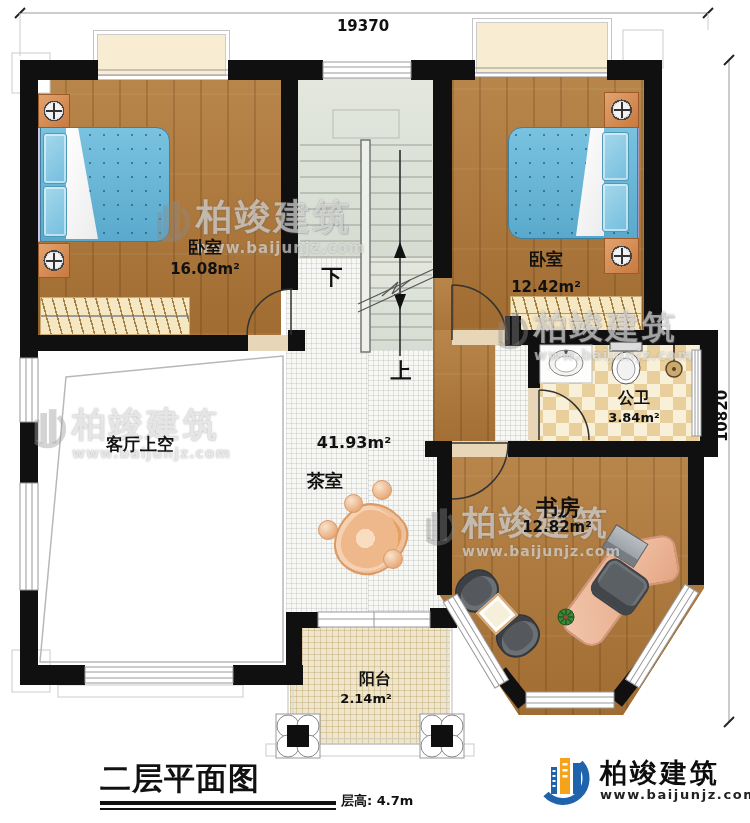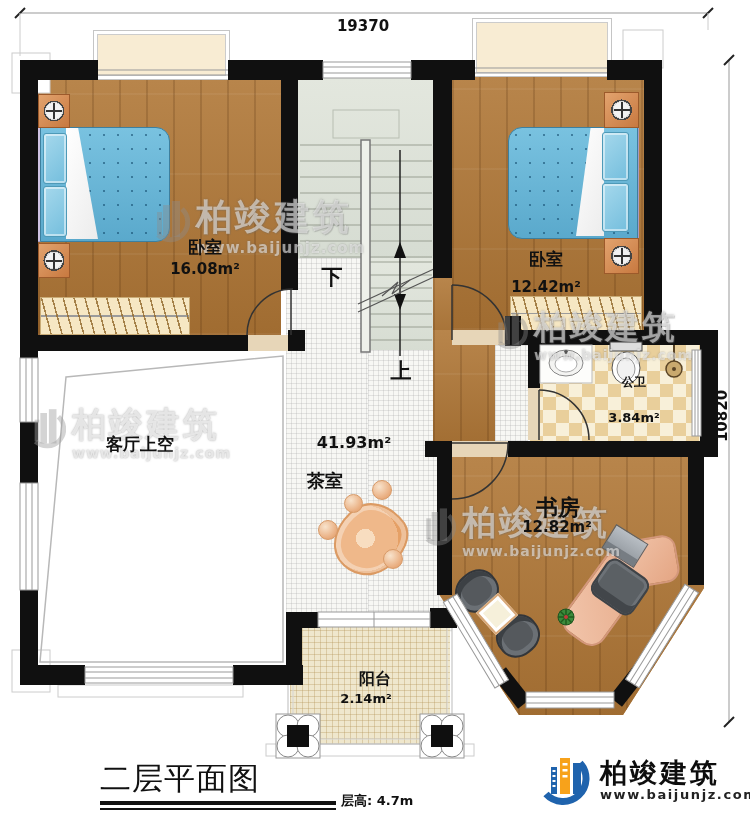--- a/index.html
+++ b/index.html
@@ -67,21 +67,21 @@
        white-space:nowrap;line-height:1;}
   .lbl.rot{transform:translate(-50%,-50%) rotate(-90deg);}
   
   .wm{position:absolute;display:flex;align-items:center;gap:6px;pointer-events:none;}
   .wm-brand{font-size:36px;font-weight:bold;letter-spacing:3px;color:rgba(255,255,255,0.52);
     text-shadow:0 0 2px rgba(95,95,95,0.5), 1px 1px 0 rgba(120,120,120,0.22);}
   .wm-url{font-size:15px;font-weight:bold;letter-spacing:1px;text-align:center;margin-top:-3px;
     color:rgba(255,255,255,0.52);text-shadow:0 0 2px rgba(95,95,95,0.5);}
   
   .title-row{position:absolute;left:100px;top:758px;display:flex;align-items:baseline;color:#111;}
-  .title-main{font-size:31px;font-weight:400;letter-spacing:1px;}
+  .title-main{font-size:31px;font-weight:700;letter-spacing:1px;}
   .title-scale{font-size:37px;font-weight:400;margin-left:2px;}
   .uline1{position:absolute;left:100px;top:801px;width:236px;height:4px;background:#111;}
   .uline2{position:absolute;left:100px;top:808px;width:236px;height:2px;background:#111;}
   .info1{position:absolute;left:341px;top:766px;font-size:13px;font-weight:bold;color:#111;}
   .info2{position:absolute;left:341px;top:792px;font-size:13px;font-weight:bold;color:#111;}
   .logo{position:absolute;left:538px;top:750px;display:flex;align-items:center;gap:8px;}
   .logo-brand{font-size:27px;font-weight:bold;color:#0d0d0d;letter-spacing:3px;line-height:1.1;}
   .logo-url{font-size:13px;font-weight:bold;color:#222;letter-spacing:1.6px;}
   svg.overlay{position:absolute;left:0;top:0;pointer-events:none;}
 </style>
@@ -396,21 +396,21 @@
     <div class="wm-text">
         <div class="wm-brand" style="font-size:34px">柏竣建筑</div>
     <div class="wm-url" style="font-size:14px">www.baijunjz.com</div>
       </div>
   </div>
 
   <div class="lbl" style="left:205px;top:247px;font-size:17px">卧室</div>
   <div class="lbl" style="left:205px;top:269px;font-size:15px">16.08m²</div>
   <div class="lbl" style="left:546px;top:259px;font-size:17px">卧室</div>
   <div class="lbl" style="left:546px;top:287px;font-size:15px">12.42m²</div>
-  <div class="lbl" style="left:634px;top:382px;font-size:12px">公卫</div>
+  <div class="lbl" style="left:634px;top:398px;font-size:16px">公卫</div>
   <div class="lbl" style="left:634px;top:417px;font-size:13px">3.84m²</div>
   <div class="lbl" style="left:140px;top:444px;font-size:17px">客厅上空</div>
   <div class="lbl" style="left:354px;top:443px;font-size:16px">41.93m²</div>
   <div class="lbl" style="left:325px;top:481px;font-size:18px">茶室</div>
   <div class="lbl" style="left:558px;top:508px;font-size:22px">书房</div>
   <div class="lbl" style="left:557px;top:527px;font-size:15px">12.82m²</div>
   <div class="lbl" style="left:375px;top:679px;font-size:16px">阳台</div>
   <div class="lbl" style="left:366px;top:698px;font-size:13px">2.14m²</div>
   <div class="lbl" style="left:332px;top:277px;font-size:21px">下</div>
   <div class="lbl" style="left:401px;top:371px;font-size:21px">上</div>

